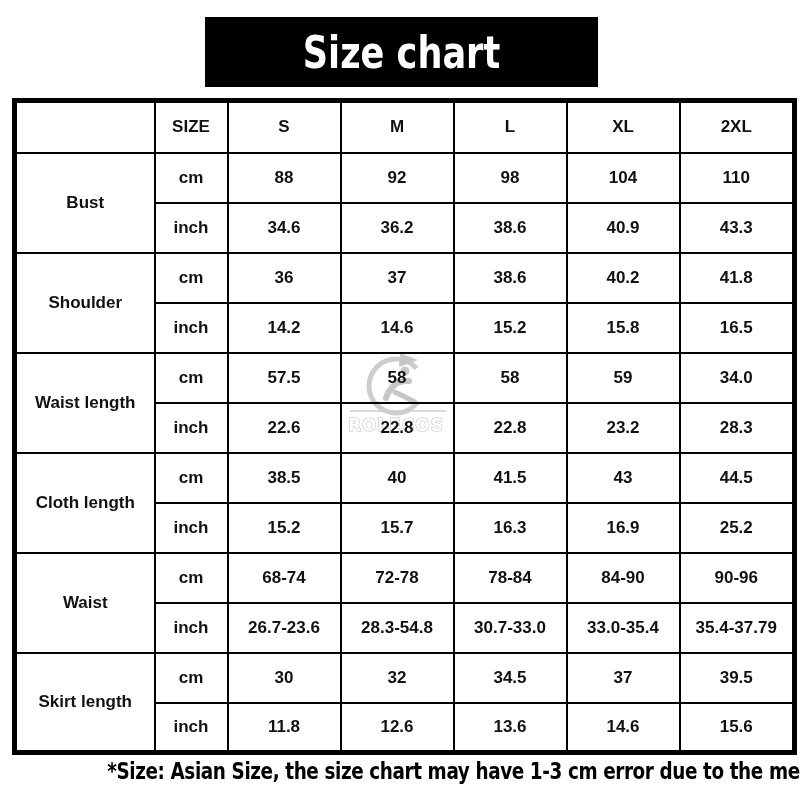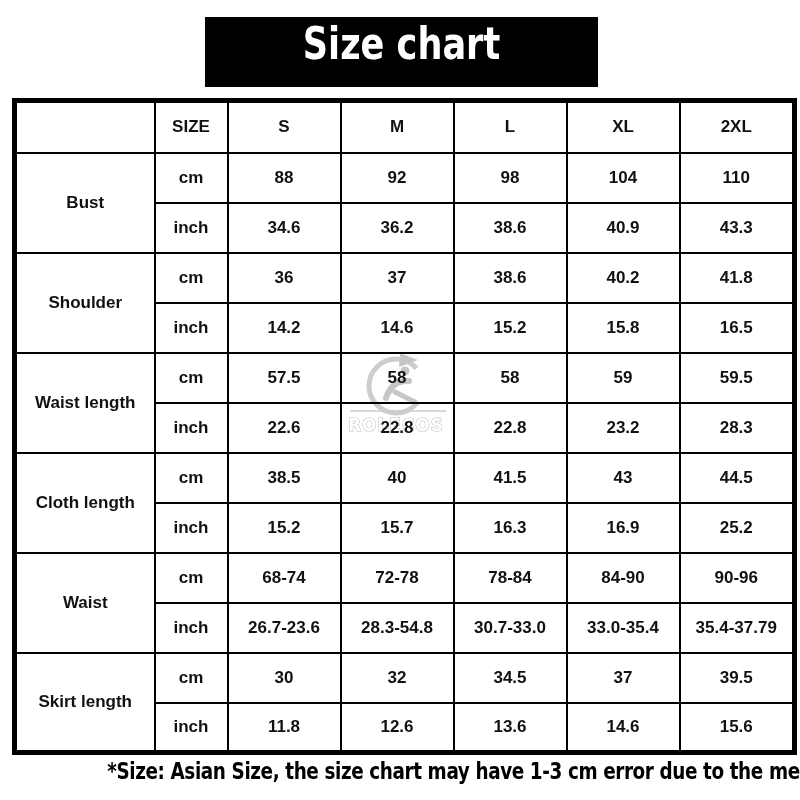--- a/index.html
+++ b/index.html
@@ -20,21 +20,21 @@
   }
   
   .title-banner {
     position: absolute;
     left: 205px;
     top: 17px;
     width: 393px;
     height: 70px;
     background: #000000;
     display: flex;
-    align-items: flex-start;
+    align-items: center;
     justify-content: center;
   }
   .title-text {
     color: #ffffff;
     font-family: "DejaVu Sans", "Liberation Sans", sans-serif;
     font-weight: bold;
     font-size: 45px;
     white-space: nowrap;
     display: inline-block;
     transform: scaleX(0.78);
@@ -171,21 +171,21 @@
             <td>15.8</td>
             <td>16.5</td>
           </tr>
           <tr>
             <td rowspan="2">Waist length</td>
             <td>cm</td>
             <td>57.5</td>
             <td>58</td>
             <td>58</td>
             <td>59</td>
-            <td>59.5</td>
+            <td>34.0</td>
           </tr>
           <tr>
             <td>inch</td>
             <td>22.6</td>
             <td>22.8</td>
             <td>22.8</td>
             <td>23.2</td>
             <td>28.3</td>
           </tr>
           <tr>

